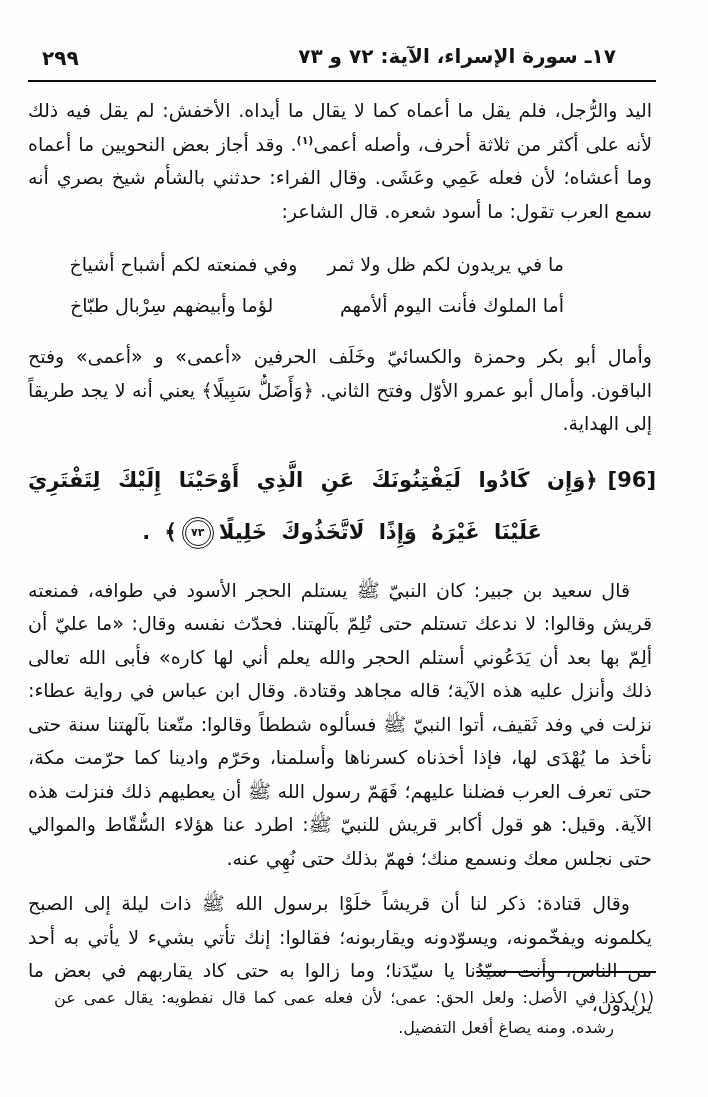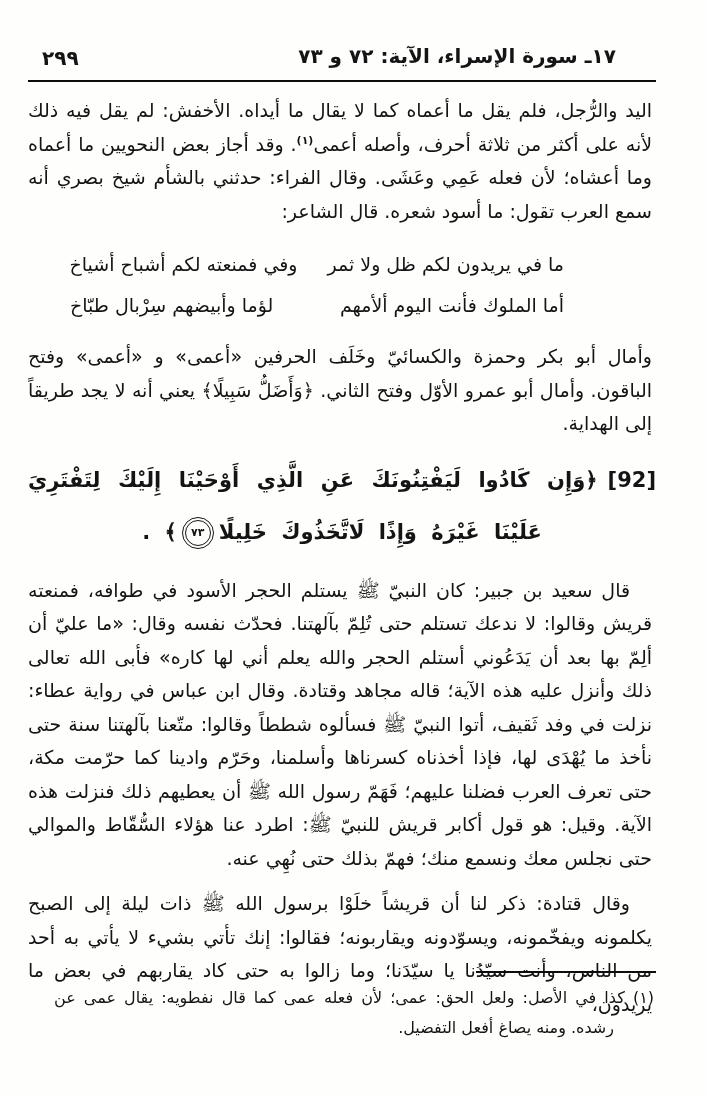--- a/index.html
+++ b/index.html
@@ -144,21 +144,21 @@
         <span class="hemistich">وفي فمنعته لكم أشباح أشياخ</span>
       </div>
       <div class="poetry-line">
         <span class="hemistich">أما الملوك فأنت اليوم ألأمهم</span>
         <span class="hemistich">لؤما وأبيضهم سِرْبال طبّاخ</span>
       </div>
     </div>
 
     <p class="para">وأمال أبو بكر وحمزة والكسائيّ وخَلَف الحرفين «أعمى» و «أعمى» وفتح الباقون. وأمال أبو عمرو الأوّل وفتح الثاني. ﴿وَأَضَلُّ سَبِيلًا﴾ يعني أنه لا يجد طريقاً إلى الهداية.</p>
 
-    <div class="verse"><span class="verse-bracket">[92]</span><span>﴿وَإِن كَادُوا لَيَفْتِنُونَكَ عَنِ الَّذِي أَوْحَيْنَا إِلَيْكَ لِتَفْتَرِيَ عَلَيْنَا غَيْرَهُ وَإِذًا لَاتَّخَذُوكَ خَلِيلًا</span><span class="ayah-num">٧٣</span><span>﴾ .</span></div>
+    <div class="verse"><span class="verse-bracket">[96]</span><span>﴿وَإِن كَادُوا لَيَفْتِنُونَكَ عَنِ الَّذِي أَوْحَيْنَا إِلَيْكَ لِتَفْتَرِيَ عَلَيْنَا غَيْرَهُ وَإِذًا لَاتَّخَذُوكَ خَلِيلًا</span><span class="ayah-num">٧٣</span><span>﴾ .</span></div>
 
     <p class="para indent">قال سعيد بن جبير: كان النبيّ ﷺ يستلم الحجر الأسود في طوافه، فمنعته قريش وقالوا: لا ندعك تستلم حتى تُلِمّ بآلهتنا. فحدّث نفسه وقال: «ما عليّ أن ألِمّ بها بعد أن يَدَعُوني أستلم الحجر والله يعلم أني لها كاره» فأبى الله تعالى ذلك وأنزل عليه هذه الآية؛ قاله مجاهد وقتادة. وقال ابن عباس في رواية عطاء: نزلت في وفد ثَقيف، أتوا النبيّ ﷺ فسألوه شططاً وقالوا: متّعنا بآلهتنا سنة حتى نأخذ ما يُهْدَى لها، فإذا أخذناه كسرناها وأسلمنا، وحَرّم وادينا كما حرّمت مكة، حتى تعرف العرب فضلنا عليهم؛ فَهَمّ رسول الله ﷺ أن يعطيهم ذلك فنزلت هذه الآية. وقيل: هو قول أكابر قريش للنبيّ ﷺ: اطرد عنا هؤلاء السُّقّاط والموالي حتى نجلس معك ونسمع منك؛ فهمّ بذلك حتى نُهِي عنه.</p>
 
     <p class="para indent">وقال قتادة: ذكر لنا أن قريشاً خلَوْا برسول الله ﷺ ذات ليلة إلى الصبح يكلمونه ويفخّمونه، ويسوّدونه ويقاربونه؛ فقالوا: إنك تأتي بشيء لا يأتي به أحد من الناس، وأنت سيّدُنا يا سيّدَنا؛ وما زالوا به حتى كاد يقاربهم في بعض ما يريدون،</p>
 
   </main>
 
   <footer class="footnotes">
     <div class="fn-rule"></div>
     <p class="fn"><span>(١) </span><span>كذا في الأصل: ولعل الحق: عمى؛ لأن فعله عمى كما قال نفطويه: يقال عمى عن رشده. ومنه يصاغ أفعل التفضيل.</span></p>

